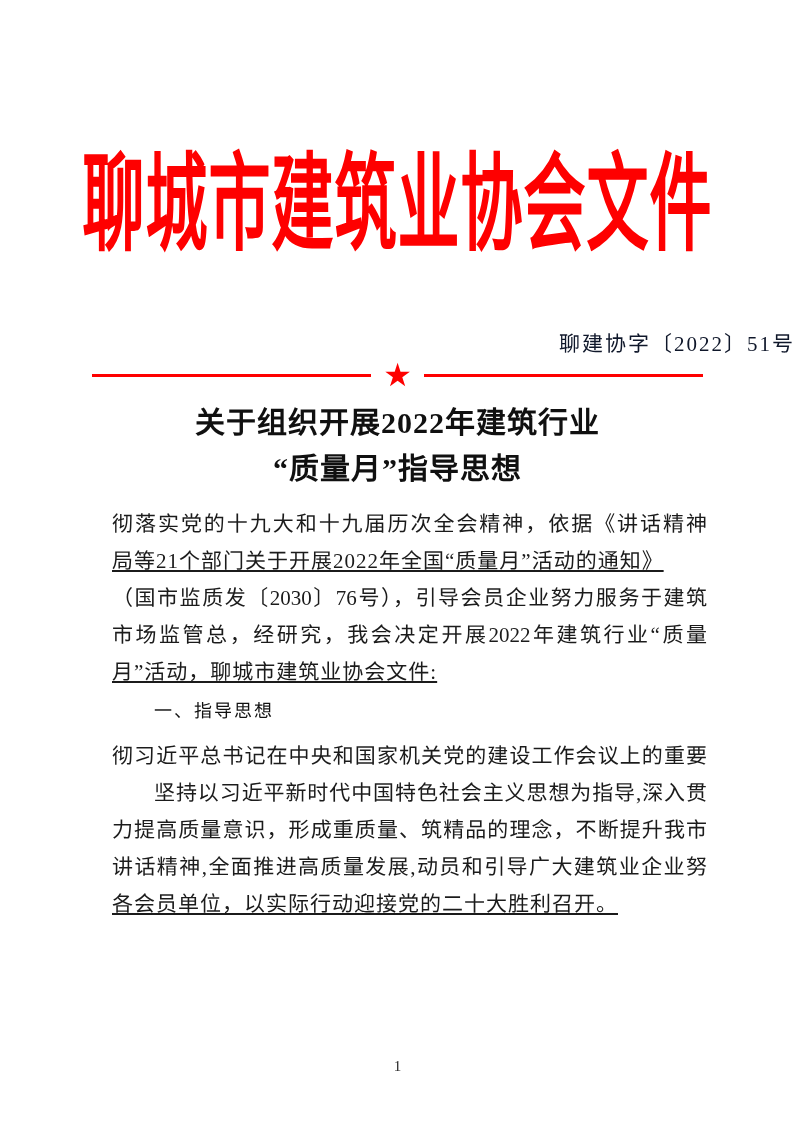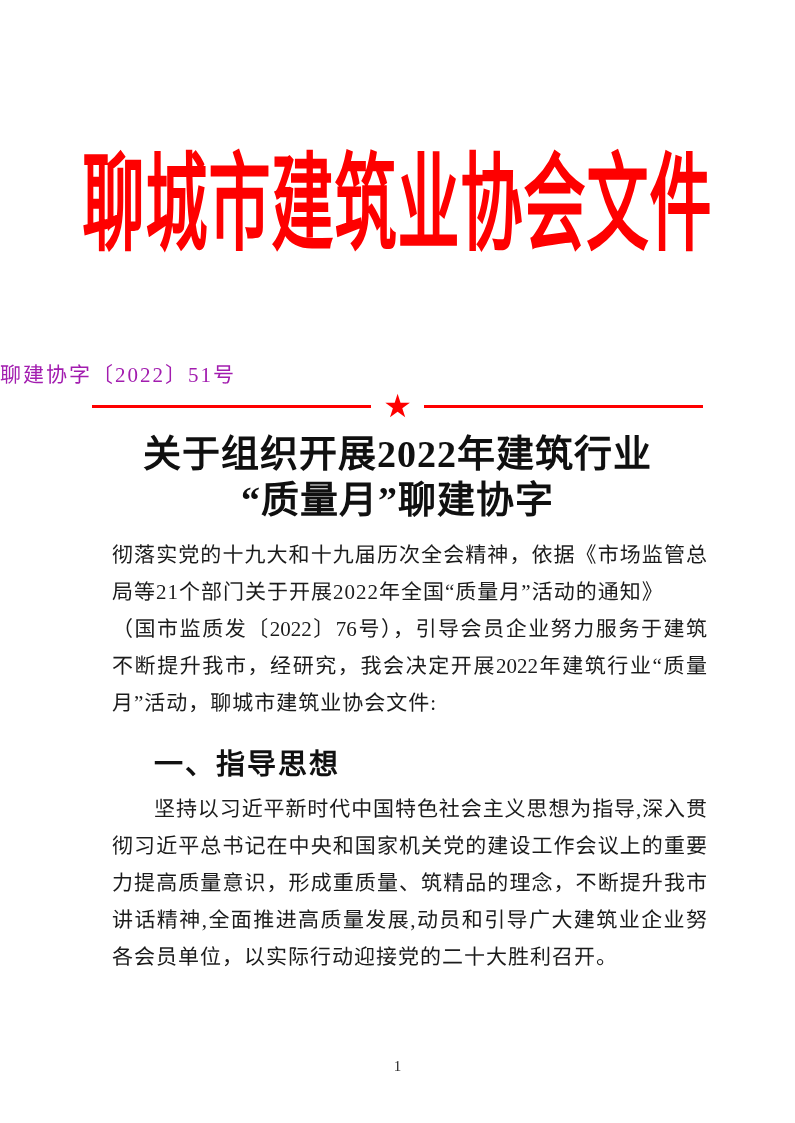--- a/index.html
+++ b/index.html
@@ -29,25 +29,25 @@
     font-size: 62px;
     letter-spacing: 1px;
     color: #fe0000;
     white-space: nowrap;
     transform: scaleY(1.72);
     transform-origin: center;
   }
 
   
   .doc-number {
-    margin-top: 111px;
+    margin-top: 80px;
     line-height: 28px;
-    text-align: left;
+    text-align: right;
     font-size: 21px;
-    color: #a21caf;
+    color: #0f172a;
     letter-spacing: 2px;
   }
 
   
   .divider {
     margin: 0 92px;
     height: 34px;
     display: flex;
     align-items: center;
   }
@@ -63,21 +63,21 @@
     margin: 0 12px;
     font-family: "DejaVu Sans", sans-serif;
   }
 
   
   .doc-title {
     margin-top: 8px;
     text-align: center;
     font-family: "Liberation Serif", "DejaVu Serif", serif;
     font-weight: 900;
-    font-size: 38px;
+    font-size: 30px;
     line-height: 46px;
     color: #101010;
     letter-spacing: 1px;
   }
 
   
   .doc-body {
     margin: 14px 88px 0 112px; 
     font-size: 21px;
     line-height: 37px;
@@ -89,28 +89,29 @@
   }
   .line {
     text-align: justify;
     text-align-last: justify;
     white-space: nowrap;
   }
   .line.indent { padding-left: 42px; }
   .line.short, .line.last {
     text-align-last: left;
     letter-spacing: 1px;
+    text-decoration: underline;
   }
   .heading {
-    margin-top: 24px;
+    margin-top: 2px;
     margin-bottom: 8px;
     padding-left: 42px;
     font-family: "Liberation Sans", "DejaVu Sans", sans-serif;
-    font-weight: bold;
-    font-size: 29px;
+    font-weight: normal;
+    font-size: 18px;
     line-height: 37px;
     color: #111111;
     letter-spacing: 2px;
   }
 
   
   .page-number {
     position: absolute;
     bottom: 48px;
     left: 0;
@@ -132,39 +133,39 @@
   <div class="doc-number">聊建协字〔2022〕51号</div>
 
   <div class="divider">
     <span class="rule"></span>
     <span class="star">★</span>
     <span class="rule"></span>
   </div>
 
   <div class="doc-title">
     <div>关于组织开展2022年建筑行业</div>
-    <div>“质量月”聊建协字</div>
+    <div>“质量月”指导思想</div>
   </div>
 
   <div class="doc-body">
 
 
     <div class="paragraph">
-      <div class="line">彻落实党的十九大和十九届历次全会精神，依据《市场监管总</div>
+      <div class="line">彻落实党的十九大和十九届历次全会精神，依据《讲话精神</div>
       <div class="line short">局等21个部门关于开展2022年全国“质量月”活动的通知》</div>
-      <div class="line">（国市监质发〔2022〕76号），引导会员企业努力服务于建筑</div>
-      <div class="line">不断提升我市，经研究，我会决定开展2022年建筑行业“质量</div>
+      <div class="line">（国市监质发〔2030〕76号），引导会员企业努力服务于建筑</div>
+      <div class="line">市场监管总，经研究，我会决定开展2022年建筑行业“质量</div>
       <div class="line last">月”活动，聊城市建筑业协会文件:</div>
     </div>
 
     <div class="heading">一、指导思想</div>
 
     <div class="paragraph">
+      <div class="line">彻习近平总书记在中央和国家机关党的建设工作会议上的重要</div>
       <div class="line indent">坚持以习近平新时代中国特色社会主义思想为指导,深入贯</div>
-      <div class="line">彻习近平总书记在中央和国家机关党的建设工作会议上的重要</div>
       <div class="line">力提高质量意识，形成重质量、筑精品的理念，不断提升我市</div>
       <div class="line">讲话精神,全面推进高质量发展,动员和引导广大建筑业企业努</div>
       <div class="line last">各会员单位，以实际行动迎接党的二十大胜利召开。</div>
     </div>
 
   </div>
 
   <div class="page-number">1</div>
 
 </div>

